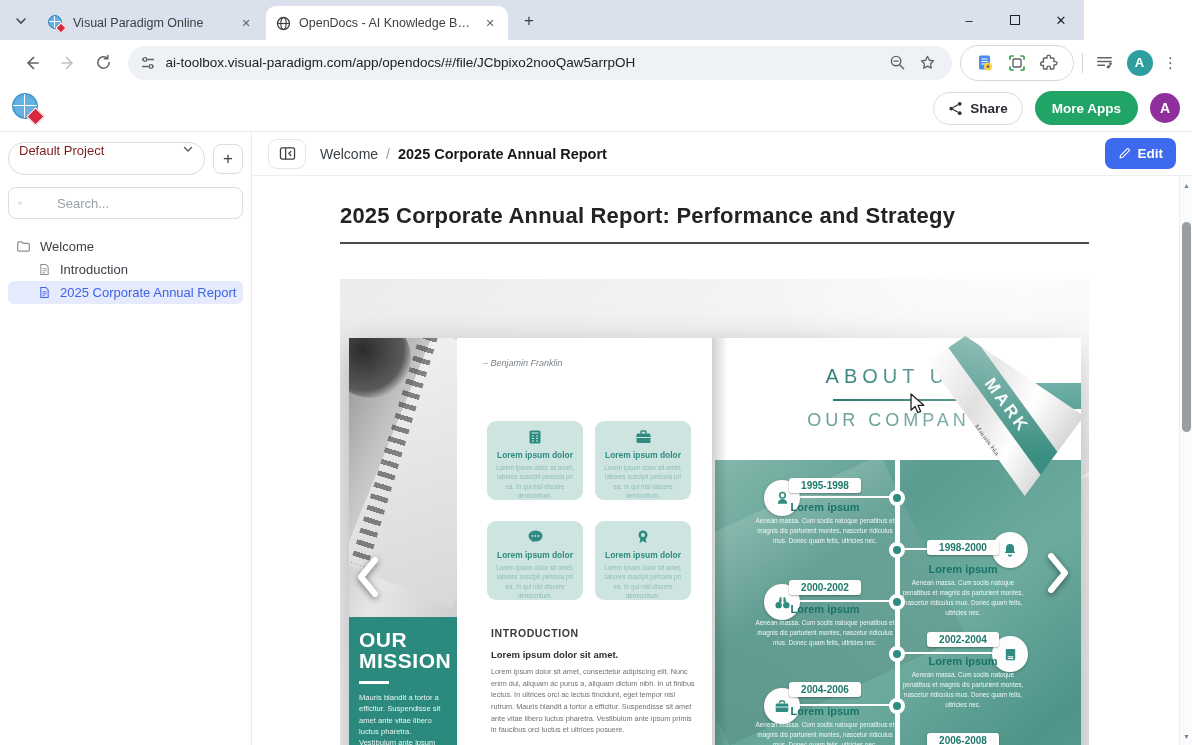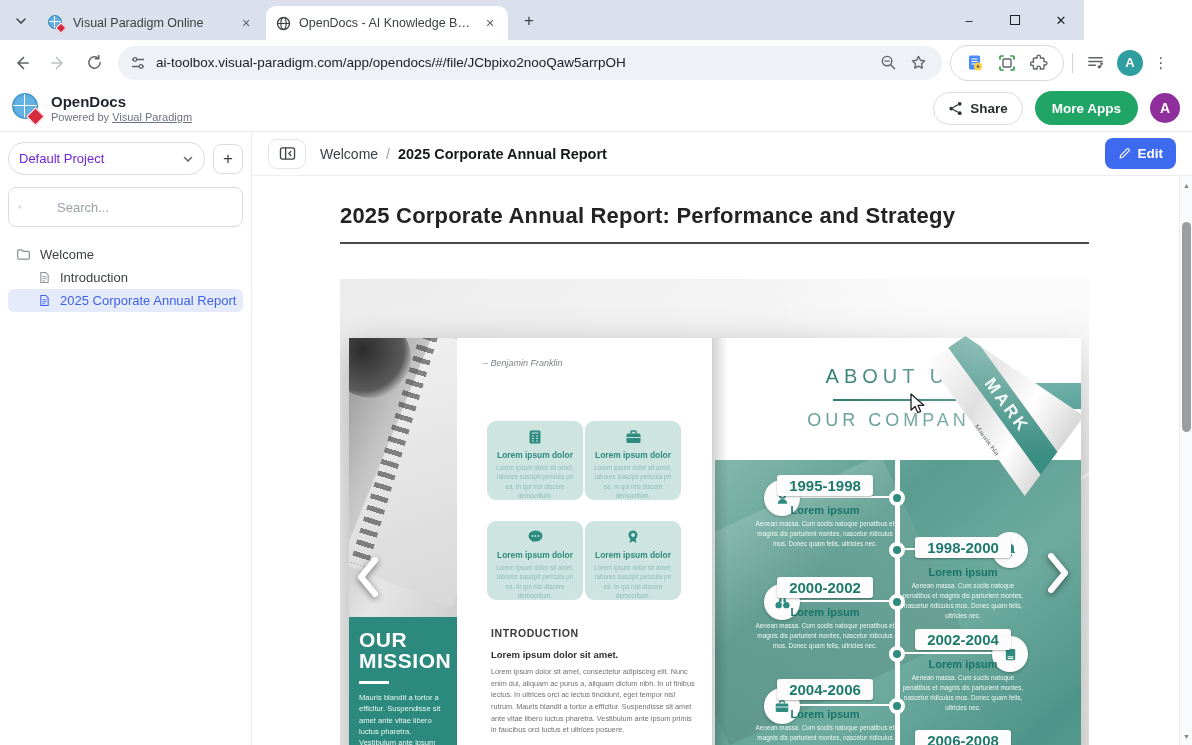--- a/index.html
+++ b/index.html
@@ -25,21 +25,21 @@
   .win-max-glyph { width:10px; height:10px; border:1.2px solid #202124; display:inline-block; }
   .vp-favicon { position:relative; width:17px; height:17px; flex:none; }
   .vp-globe { position:absolute; left:0; top:0; width:14px; height:14px; border-radius:50%;
     background:
       linear-gradient(#fff 0 0) 50% 50%/100% 1.4px no-repeat,
       linear-gradient(#fff 0 0) 50% 50%/1.4px 100% no-repeat,
       radial-gradient(circle at 50% 50%, #63b2e3 0 55%, #2f86c4 100%);
     border:1px solid #2f86c4; }
   .vp-diamond { position:absolute; right:0; bottom:0; width:8px; height:8px; background:#d62b3f; border:1.4px solid #fff; transform:rotate(45deg); }
 
-  .toolbar { position:absolute; left:0; top:40px; width:1192px; height:45px; background:#fff; display:flex; align-items:center; }
+  .toolbar { position:absolute; left:0; top:40px; width:1192px; height:45px; background:#fff; display:flex; align-items:center;justify-content:center; }
   .nav-ic { width:28px; height:28px; display:flex; align-items:center; justify-content:center; margin-left:8px; border-radius:50%; cursor:pointer; flex:none; }
   .urlbar { height:34px; background:#eef1f5; border-radius:17px; margin-left:10px; display:flex; align-items:center; padding:0 12px; flex:none; width:824px; }
   .urlbar .url-text { font-size:13.5px; color:#202124; margin-left:10px; flex:1; white-space:nowrap; overflow:hidden; }
   .urlbar .url-ic { width:24px; height:24px; display:flex; align-items:center; justify-content:center; margin-left:6px; cursor:pointer; flex:none; }
   .ext-pill { height:36px; border:1px solid #d5d9de; border-radius:18px; display:flex; align-items:center; padding:0 8px; margin-left:8px; background:#fff; flex:none; }
   .ext-ic { width:28px; height:28px; display:flex; align-items:center; justify-content:center; margin:0 2px; cursor:pointer; }
   .tb-sep { width:1px; height:20px; background:#d0d3d8; margin:0 6px 0 8px; flex:none; }
   .browser-avatar { width:26px; height:26px; border-radius:50%; background:#2f9e9e; color:#fff; font-size:13px; font-weight:700; display:flex; align-items:center; justify-content:center; margin-left:8px; cursor:pointer; flex:none; }
   .kebab { width:24px; height:24px; display:flex; align-items:center; justify-content:center; color:#5f6368; font-size:15px; letter-spacing:0; margin-left:6px; cursor:pointer; flex:none; }
 
@@ -54,24 +54,24 @@
   .app-powered a { color:#6b7280; text-decoration:underline; cursor:pointer; }
   .hdr-spacer { flex:1; }
   .share-btn { height:33px; border:1px solid #d8dce1; border-radius:17px; background:#fff; display:flex; align-items:center; padding:0 14px; font-size:13.5px; font-weight:700; color:#2b2f33; cursor:pointer; }
   .share-btn svg { margin-right:7px; }
   .more-apps-btn { height:34px; border:none; border-radius:17px; background:#21a566; color:#fff; font-size:13.5px; font-weight:700; padding:0 17px; margin-left:12px; cursor:pointer; font-family:inherit; }
   .hdr-avatar { width:30px; height:30px; border-radius:50%; background:#8e2f9c; color:#fff; font-weight:700; font-size:14px; display:flex; align-items:center; justify-content:center; margin-left:12px; cursor:pointer; }
 
   
   .sidebar { position:absolute; left:0; top:132px; width:252px; height:613px; background:#fff; border-right:1px solid #e8eaee; padding:10px 8px; }
   .proj-row { display:flex; align-items:center; }
-  .proj-select { flex:1; height:33px; border:1px solid #d8dce3; border-radius:16px; display:flex; align-items:center; padding:0 10px; font-size:13px; color:#6d28d9; cursor:pointer; }
+  .proj-select { flex:1; height:33px; border:1px solid #d8dce3; border-radius:16px; display:flex; align-items:flex-start; padding:0 10px; font-size:13px; color:#7f1d1d; cursor:pointer; }
   .proj-select span { flex:1; }
   .add-btn { width:30px; height:30px; border:1px solid #d8dce3; border-radius:8px; margin-left:8px; display:flex; align-items:center; justify-content:center; font-size:17px; color:#3c4043; cursor:pointer; background:#fff; }
-  .search-box { margin-top:12px; height:40px; border:1px solid #d8dce3; border-radius:8px; display:flex; align-items:center; padding:0 9px;gap:28px; }
+  .search-box { margin-top:12px; height:32px; border:1px solid #d8dce3; border-radius:8px; display:flex; align-items:center; padding:0 9px;gap:28px; }
   .search-box input { border:none; outline:none; flex:1; margin-left:7px; font-size:13px; color:#333; font-family:inherit; background:transparent; }
   .search-box input::placeholder { color:#9aa0a8; }
   .tree { margin-top:16px; font-size:13px; color:#3a3f45; }
   .tree-row { display:flex; align-items:center; height:23px; padding-left:8px; border-radius:6px; cursor:pointer; }
   .tree-row .lbl { margin-left:9px; }
   .tree-row.lvl2 { padding-left:30px; }
   .tree-row.selected { background:#e5eafc; color:#3f63e8; }
 
   
   .main-topbar { position:absolute; left:252px; top:132px; width:940px; height:44px; background:#fff; border-bottom:1px solid #eceef1; display:flex; align-items:center; padding:0 16px; }
@@ -110,21 +110,21 @@
   .photo-strip .spiral { position:absolute; left:36px; top:-8px; width:18px; height:240px; transform:rotate(17deg); opacity:.6;
     background:repeating-linear-gradient(to bottom,#3a3a3a 0 5px, transparent 5px 12px); }
   .mission { position:absolute; left:0; top:279px; width:108px; height:200px; background:#2b8a7d; color:#fff; padding:12px 10px; }
   .mission h2 { font-size:21px; font-weight:600; line-height:1.02; letter-spacing:.5px; }
   .mission .rule { width:30px; height:3px; background:#fff; margin:9px 0 8px; }
   .mission p { font-size:7.6px; line-height:1.5; color:#eaf6f3; }
   .nav-prev { position:absolute; left:6px; top:218px; z-index:8; cursor:pointer; filter:drop-shadow(0 2px 3px rgba(0,0,0,.45)); }
   .page-quote { position:absolute; left:134px; top:16px; width:216px; }
   .page-quote .q { font-size:11px; font-weight:700; color:#3d4852; line-height:1.3; }
   .page-quote .a { font-size:9px; font-style:italic; color:#7a8288; margin-top:4px; }
-  .cards { position:absolute; left:138px; top:83px; display:grid; grid-template-columns:96px 96px; gap:21px 2px; }
+  .cards { position:absolute; left:138px; top:83px; display:grid; grid-template-columns:96px 96px; gap:21px 12px; }
   .card { height:79px; background:#cde4e0; border-radius:9px; text-align:center; padding:8px 7px 0; }
   .card svg { margin:0 auto; }
   .card .ct { font-size:8.4px; font-weight:700; color:#2e8b7f; margin-top:5px; }
   .card .cb { font-size:6.3px; color:#8fbdb6; line-height:1.5; margin-top:3px; }
   .intro-sec { position:absolute; left:142px; top:289px; width:208px; }
   .intro-sec h3 { font-size:10.5px; font-weight:700; color:#3a3a3a; letter-spacing:.6px; }
   .intro-sec h4 { font-size:9.5px; font-weight:700; color:#2f2f2f; margin-top:10px; }
   .intro-sec p { font-size:7.3px; color:#707070; line-height:1.6; margin-top:6px; }
 
   
@@ -134,21 +134,21 @@
   .about h2 { font-size:18px; font-weight:500; color:#68a29a; letter-spacing:4px; }
   .tl-zone { position:absolute; left:3px; top:122px; right:0; bottom:-40px; overflow:hidden;
     background:linear-gradient(140deg,#85b8ac 0%,#5a9c90 28%,#6eab9f 52%,#4f948a 78%,#5ea093 100%); }
   .tl-zone::before { content:""; position:absolute; left:-40px; top:40px; width:260px; height:200px; transform:rotate(-25deg);
     background:linear-gradient(to bottom, rgba(255,255,255,.14), rgba(0,0,0,.08)); }
   .center-line { position:absolute; left:180px; top:0; bottom:0; width:5px; background:#fff; }
   .tl-dot { position:absolute; left:174px; width:16px; height:16px; border-radius:50%; background:#2e8b7f; border:4px solid #fff; }
   .tl-conn { position:absolute; height:2px; background:#fff; }
   .tl-icon { position:absolute; width:36px; height:36px; border-radius:50%; background:#fdfdfd; display:flex; align-items:center; justify-content:center; box-shadow:0 1px 3px rgba(0,0,0,.25); }
   .tl-item { position:absolute; text-align:center; }
-  .tl-item .pill { display:inline-block; background:#fdfdfd; border-radius:3px; padding:2px 12px; font-size:15px; font-weight:700; color:#1f7a6e; box-shadow:0 1px 2px rgba(0,0,0,.3); }
+  .tl-item .pill { display:inline-block; background:#fdfdfd; border-radius:3px; padding:2px 12px; font-size:10px; font-weight:700; color:#1f7a6e; box-shadow:0 1px 2px rgba(0,0,0,.3); }
   .tl-item .th { font-size:11px; font-weight:700; color:#187468; margin-top:8px; }
   .tl-item .tb { font-size:6.4px; color:#eef7f4; line-height:1.55; margin-top:3px; }
   .nav-next { position:absolute; right:10px; top:214px; z-index:20; cursor:pointer; filter:drop-shadow(0 2px 3px rgba(0,0,0,.45)); }
 
   
   .behind-band { position:absolute; left:291px; top:45px; width:78px; height:26px; background:#3a9187; z-index:2; }
   .behind-frag { position:absolute; font-size:9px; color:#5a6b68; transform:rotate(-12deg); z-index:2; }
   .page-curl { position:absolute; left:216px; top:-2px; width:156px; height:160px; z-index:6;
     clip-path:polygon(24% 0%, 100% 50%, 62% 100%, 0% 16%);
     background:linear-gradient(118deg,#fafafa 8%,#d9d9d9 34%,#ffffff 58%,#c9c9c9 86%);
@@ -274,24 +274,20 @@
         </svg>
     </div>
     <div class="browser-avatar">A</div>
     <div class="kebab">⋮</div>
   </div>
 
   <div class="app-header">
     <div class="app-logo">
       <span class="vp-globe"></span>
         <span class="vp-diamond"></span>
-    </div>
-    <div class="app-name-block">
-      <div class="app-name">OpenDocs</div>
-      <div class="app-powered"><span>Powered by </span><a>Visual Paradigm</a></div>
     </div>
     <div class="hdr-spacer"></div>
     <button class="share-btn">
       <svg width="15" height="15" viewBox="0 0 16 16">
           <circle cx="12.5" cy="3" r="2" fill="#2b2f33"></circle>
           <circle cx="3.5" cy="8" r="2" fill="#2b2f33"></circle>
           <circle cx="12.5" cy="13" r="2" fill="#2b2f33"></circle>
           <path d="M5.3 7l5.4-3M5.3 9l5.4 3" stroke="#2b2f33" stroke-width="1.3"></path>
         </svg>
       <span>Share</span>

